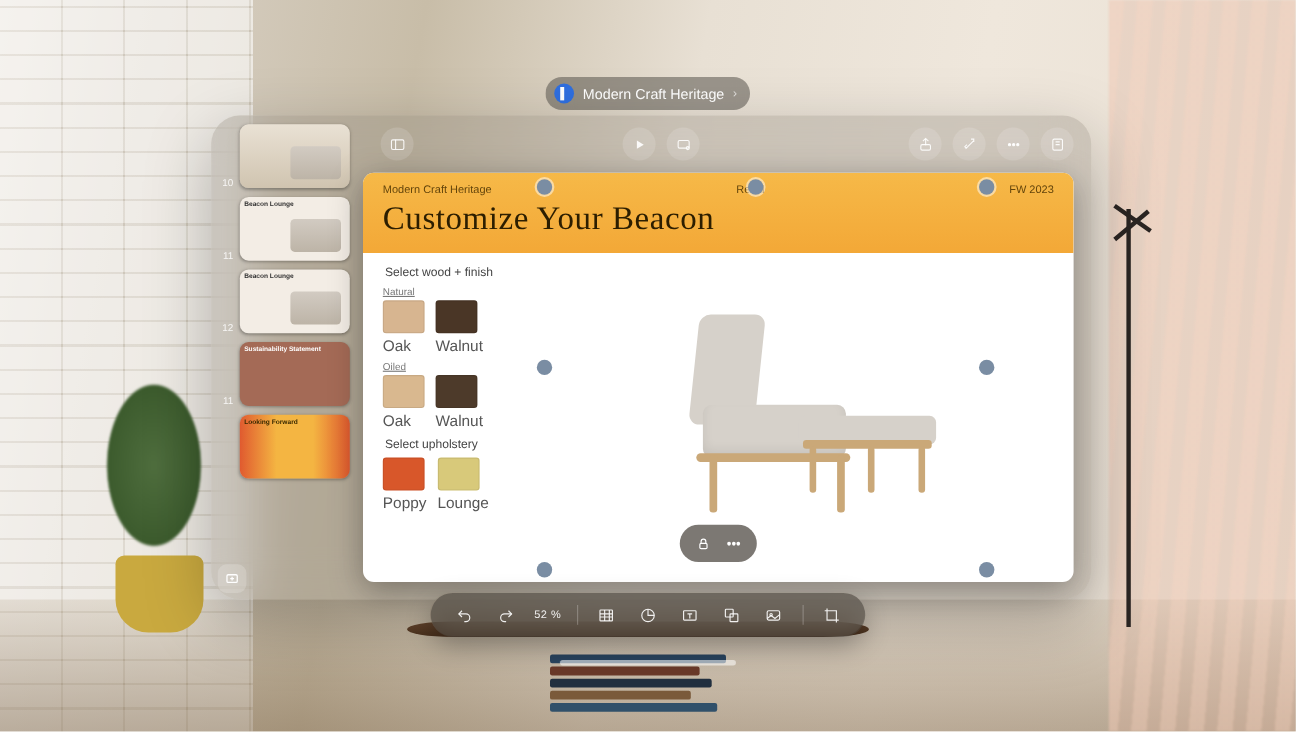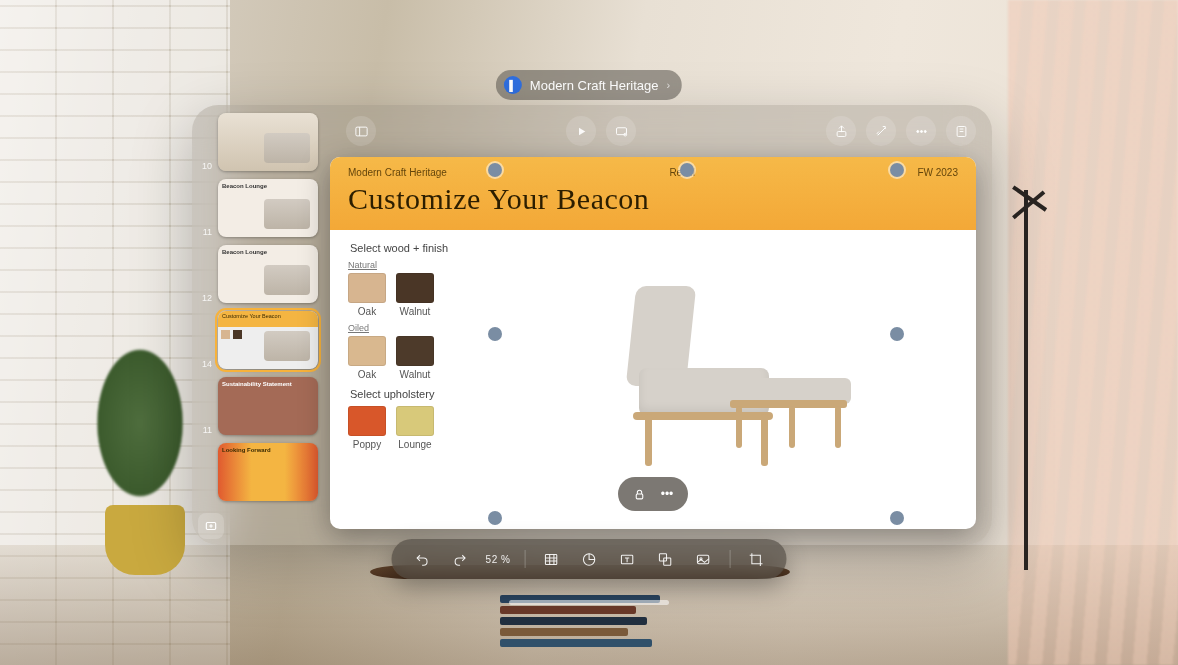--- a/index.html
+++ b/index.html
@@ -120,21 +120,21 @@
     background: linear-gradient(180deg,#f6b948 0%, #f3a837 100%);
     padding:10px 18px 14px; color:#4a3100;
   }
   .banner .meta { display:flex; justify-content:space-between; font-size:10px; margin-bottom:4px; opacity:.85;}
   .banner h1 { font-family: Georgia, 'Times New Roman', serif; font-weight:400; font-size:30px; letter-spacing:.5px; color:#2c1e00;}
   .slide-body { display:flex; padding:10px 18px 14px; gap:16px; height:calc(100% - 86px);}
   .options { width:130px; font-size:10px; color:#555; }
   .options .sec-title { font-size:11px; color:#444; margin:2px 2px 6px; }
   .options .group-label { font-size:9px; color:#777; margin:4px 0 3px; text-decoration:underline;}
   .swatch-row { display:flex; gap:10px; margin-bottom:6px;}
-  .swatch { display:flex; flex-direction:column; align-items:center; gap:3px; font-size:10px; color:#555;}
+  .swatch { display:flex; flex-direction:column; align-items:flex-start; gap:3px; font-size:14px; color:#555;}
   .sw-box { width:38px; height:30px; border-radius:3px; box-shadow: inset 0 0 0 1px rgba(0,0,0,.08);}
 
   .hero {
     flex:1; position:relative; display:flex; align-items:center; justify-content:center;
   }
   
   .chair {
     position:relative; width:230px; height:190px;
   }
   .chair .seat {
@@ -256,31 +256,20 @@
         </div>
     </div>
     <div class="thumb-row">
       <span class="thumb-num">12</span>
       <div class="thumb plain">
           <div class="hdr">Beacon Lounge</div>
           <div class="t-chair"></div>
         </div>
     </div>
     <div class="thumb-row">
-      <span class="thumb-num">14</span>
-      <div class="thumb selected">
-        <div class="t-banner">Customize Your Beacon</div>
-        <div class="t-body">
-          <div class="sw" style="background:#d7b590;"></div>
-            <div class="sw" style="background:#4a3626;"></div>
-        </div>
-        <div class="t-chair"></div>
-      </div>
-    </div>
-    <div class="thumb-row">
       <span class="thumb-num">11</span>
       <div class="thumb red">
           <div class="hdr">Sustainability Statement</div>
         </div>
     </div>
     <div class="thumb-row">
       <span class="thumb-num"></span>
       <div class="thumb grad">
           <div class="hdr">Looking Forward</div>
         </div>

